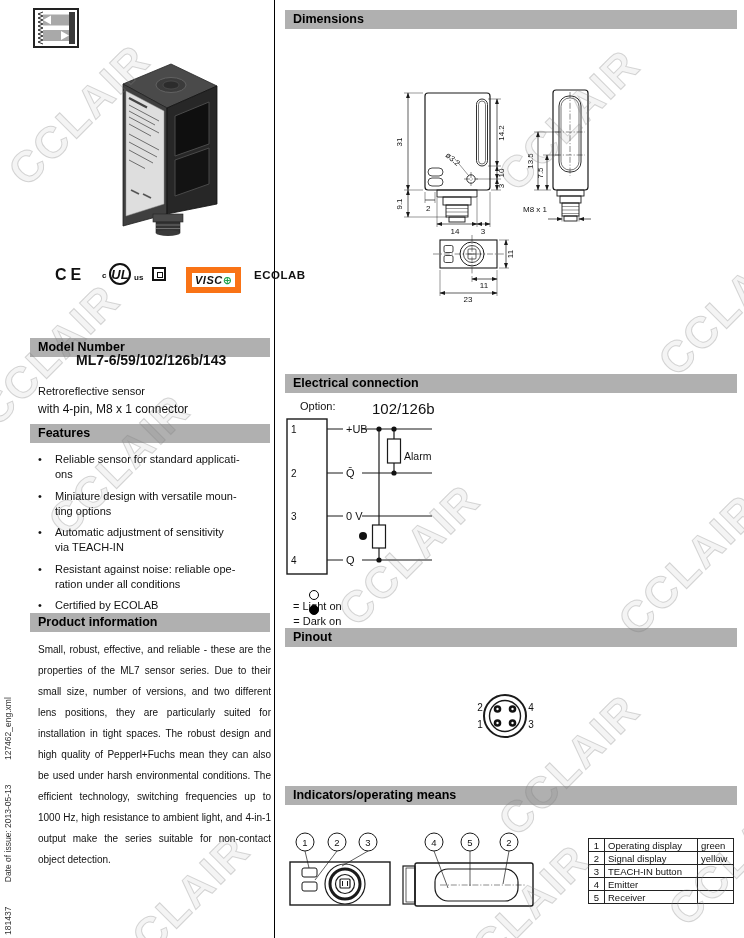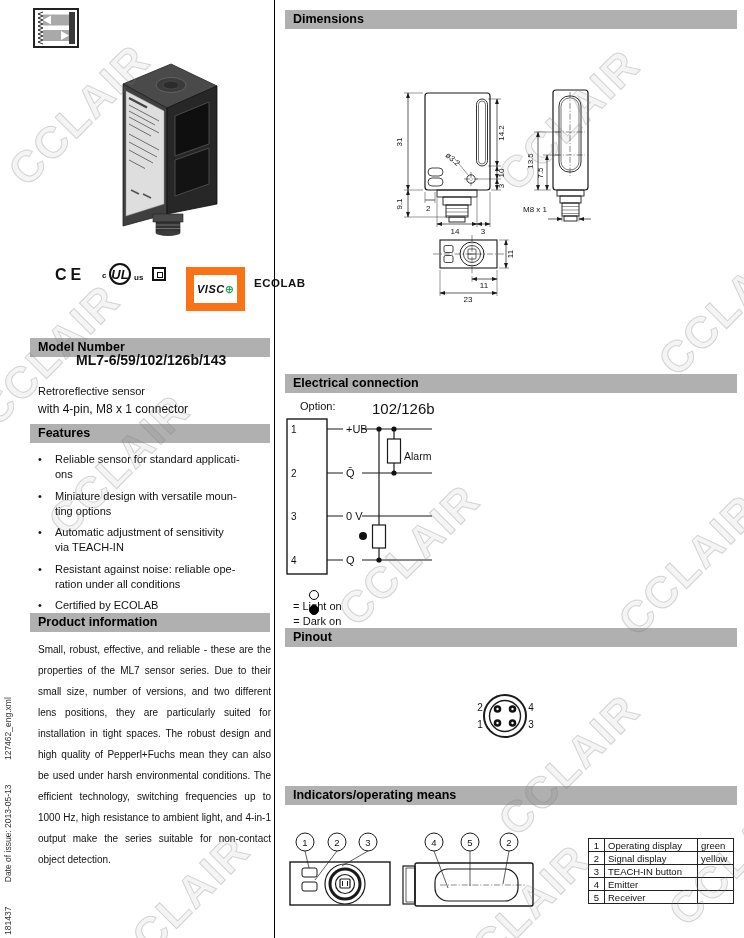--- a/index.html
+++ b/index.html
@@ -45,25 +45,25 @@
   .ul-c  { position:absolute; left:0; top:9px; font-size:8px; }
   .ul-circle {
     position:absolute; left:7px; top:1px; width:22px; height:22px; border:2px solid #111;
     border-radius:50%; font-size:13px; font-style:italic; font-weight:bold;
     display:flex; align-items:center; justify-content:center; box-sizing:border-box;
   }
   .ul-us { position:absolute; left:32px; top:11px; font-size:8px; }
   .sq-outer { position:absolute; left:122px; top:7px; width:14px; height:14px; border:2px solid #111; box-sizing:border-box; }
   .sq-inner { position:absolute; left:3px; top:3px; width:4px; height:4px; border:1.5px solid #111; }
   .visco {
-    position:absolute; left:156px; top:7px; border:8px solid #f97316; padding:7px 3px;
+    position:absolute; left:156px; top:7px; border:6px solid #f97316; padding:0 3px;
     font-size:11px; font-weight:bold; font-style:italic; line-height:14px; letter-spacing:0.5px;text-align:center;
   }
   .visco .plus { color:#19a24a; font-style:normal; }
-  .ecolab { position:absolute; left:200px; top:17px; font-size:11.5px; font-weight:bold; letter-spacing:0.5px;padding-left:24px; }
+  .ecolab { position:absolute; left:200px; top:9px; font-size:11.5px; font-weight:bold; letter-spacing:0.5px;padding-left:24px; }
   
   .opt-label { left:300px; top:400px; font-size:11px; }
   .opt-value { left:372px; top:400px; font-size:15px; }
   .legend { left:293px; top:590px; }
   .legend-row { display:flex; align-items:center; height:15px; font-size:11px;flex-direction:column; }
   .sym { width:10px; height:10px; border:1.5px solid #000; border-radius:50%; box-sizing:border-box; margin-right:7px; flex:none; }
   .sym.filled { background:#000; }
   
   .ind-table { position:absolute; left:588px; top:838px; border-collapse:collapse; font-size:9.5px; }
   .ind-table td { border:1px solid #222; height:12px; padding:0 3px; vertical-align:middle; white-space:nowrap; }

